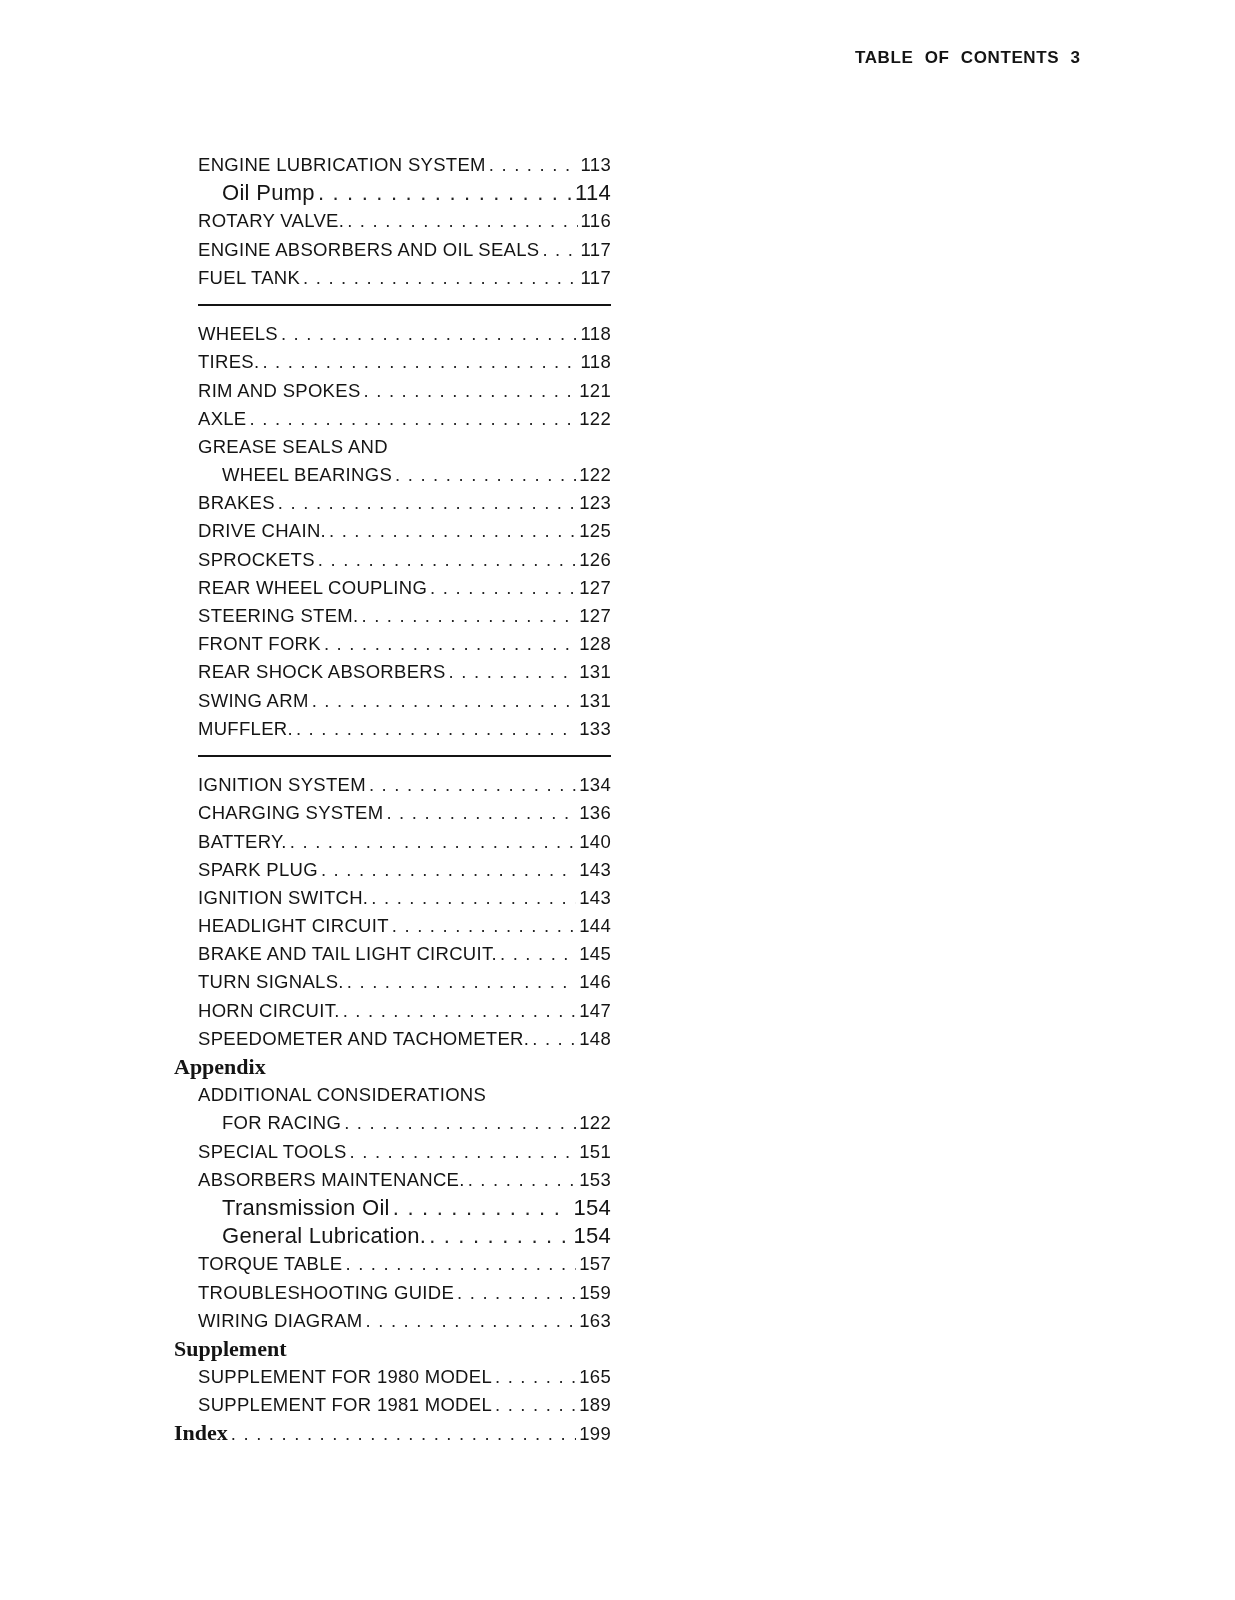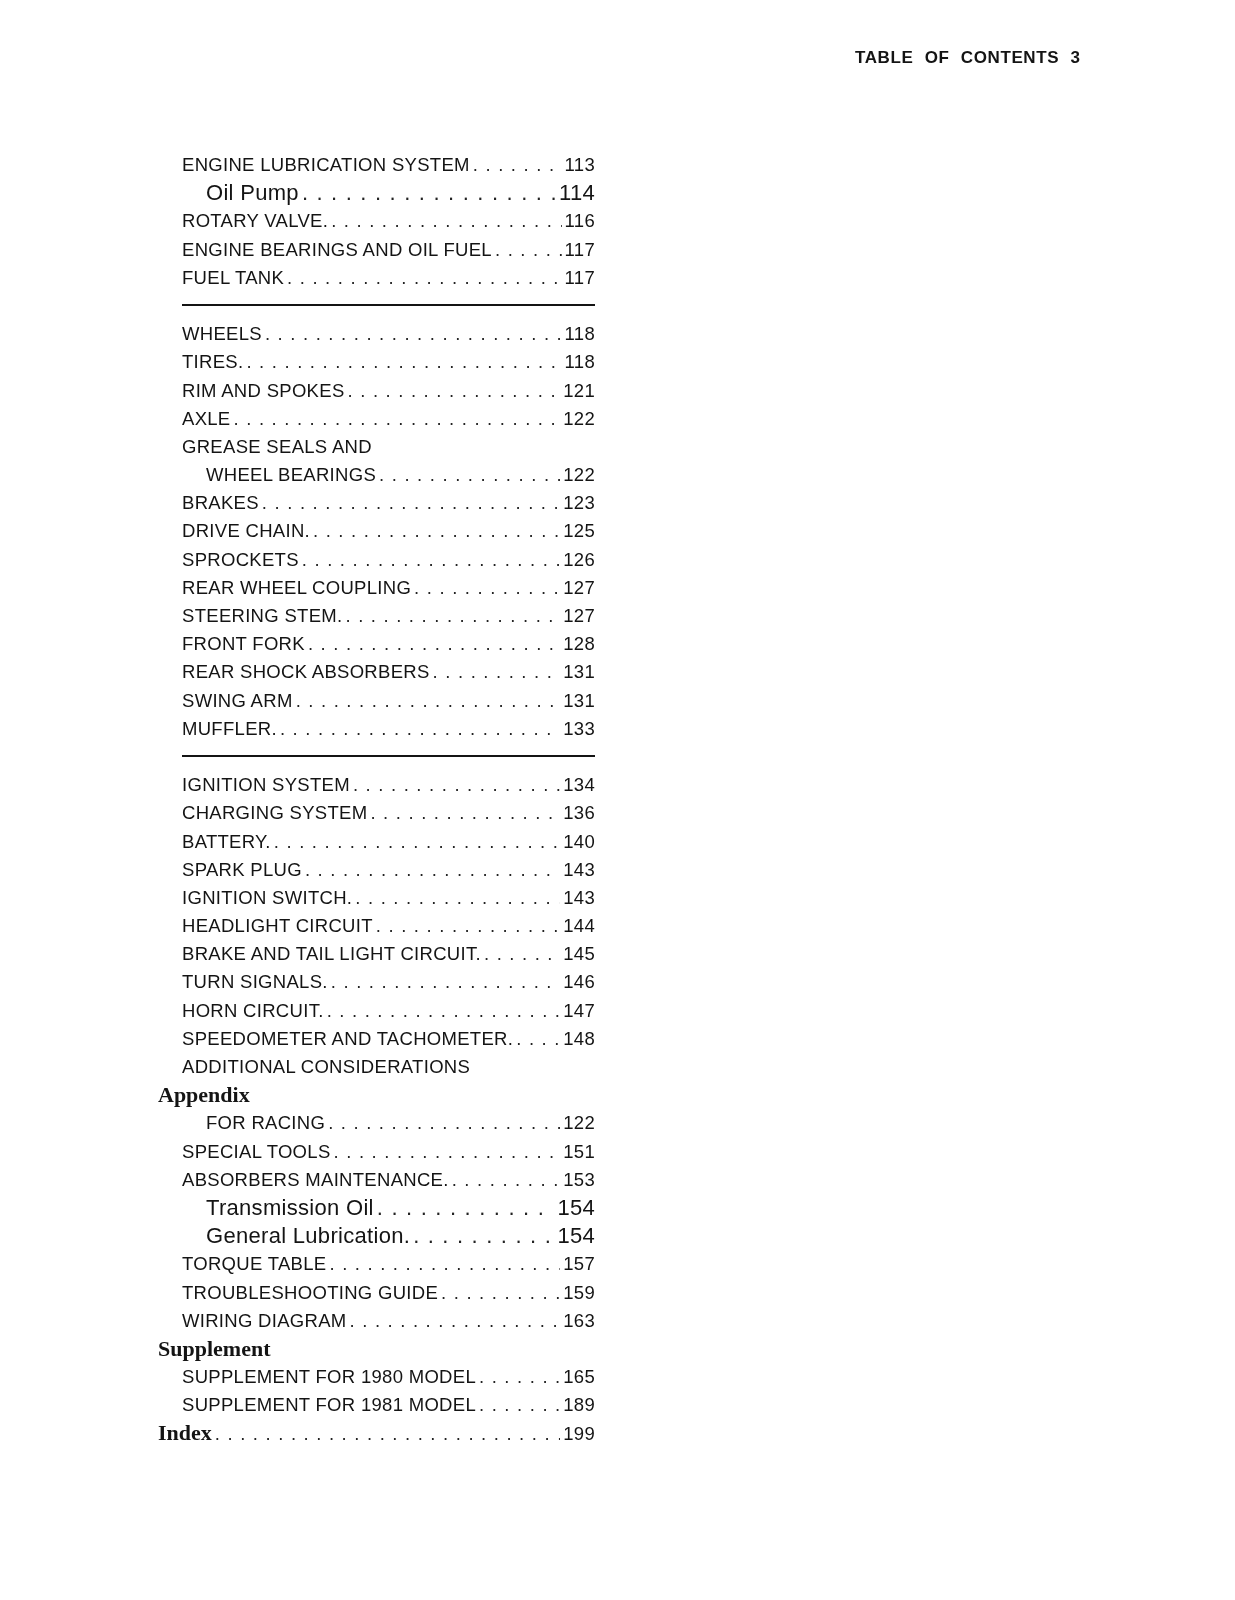--- a/index.html
+++ b/index.html
@@ -3,21 +3,21 @@
   <meta charset="utf-8">
   <style>
     html, body { margin: 0; padding: 0; background: #ffffff; }
     body { width: 1235px; height: 1600px; position: relative; overflow: hidden; color: #141414; }
     .page-header {
       position: absolute; top: 48px; left: 855px;
       font-family: "Liberation Sans", sans-serif; font-weight: bold; font-size: 17px;
       letter-spacing: 0.6px; word-spacing: 6px; white-space: nowrap;
     }
     .toc {
-      position: absolute; top: 151px; left: 158px; width: 437px;
+      position: absolute; top: 151px; left: 174px; width: 437px;
       font-family: "Liberation Sans", sans-serif; font-size: 18.5px;
     }
     .row {
       height: 28.2px; line-height: 28.2px; display: flex; align-items: baseline;
       white-space: nowrap; letter-spacing: 0.3px;
     }
     .row .label { flex: 0 0 auto; }
     .row .leader {
       flex: 1 1 auto; overflow: hidden; margin: 0 3px; letter-spacing: 5.2px; color: #222;
     }
@@ -53,21 +53,21 @@
     <span class="label">Oil Pump</span>
     <span class="leader"></span>
     <span class="page">114</span>
   </div>
   <div class="row lvl1">
     <span class="label">ROTARY VALVE.</span>
     <span class="leader"></span>
     <span class="page">116</span>
   </div>
   <div class="row lvl1">
-    <span class="label">ENGINE BEARINGS AND OIL FUEL</span>
+    <span class="label">ENGINE ABSORBERS AND OIL SEALS</span>
     <span class="leader"></span>
     <span class="page">117</span>
   </div>
   <div class="row lvl1">
     <span class="label">FUEL TANK</span>
     <span class="leader"></span>
     <span class="page">117</span>
   </div>
 
   <div class="divider-wrap">
@@ -196,26 +196,26 @@
     <span class="label">HORN CIRCUIT.</span>
     <span class="leader"></span>
     <span class="page">147</span>
   </div>
   <div class="row lvl1">
     <span class="label">SPEEDOMETER AND TACHOMETER.</span>
     <span class="leader"></span>
     <span class="page">148</span>
   </div>
 
+  <div class="row section-head no-leader">
+    <span class="label">Appendix</span>
+  </div>
   <div class="row lvl1 no-leader">
     <span class="label">ADDITIONAL CONSIDERATIONS</span>
   </div>
-  <div class="row section-head no-leader">
-    <span class="label">Appendix</span>
-  </div>
   <div class="row lvl2">
     <span class="label">FOR RACING</span>
     <span class="leader"></span>
     <span class="page">122</span>
   </div>
   <div class="row lvl1">
     <span class="label">SPECIAL TOOLS</span>
     <span class="leader"></span>
     <span class="page">151</span>
   </div>

